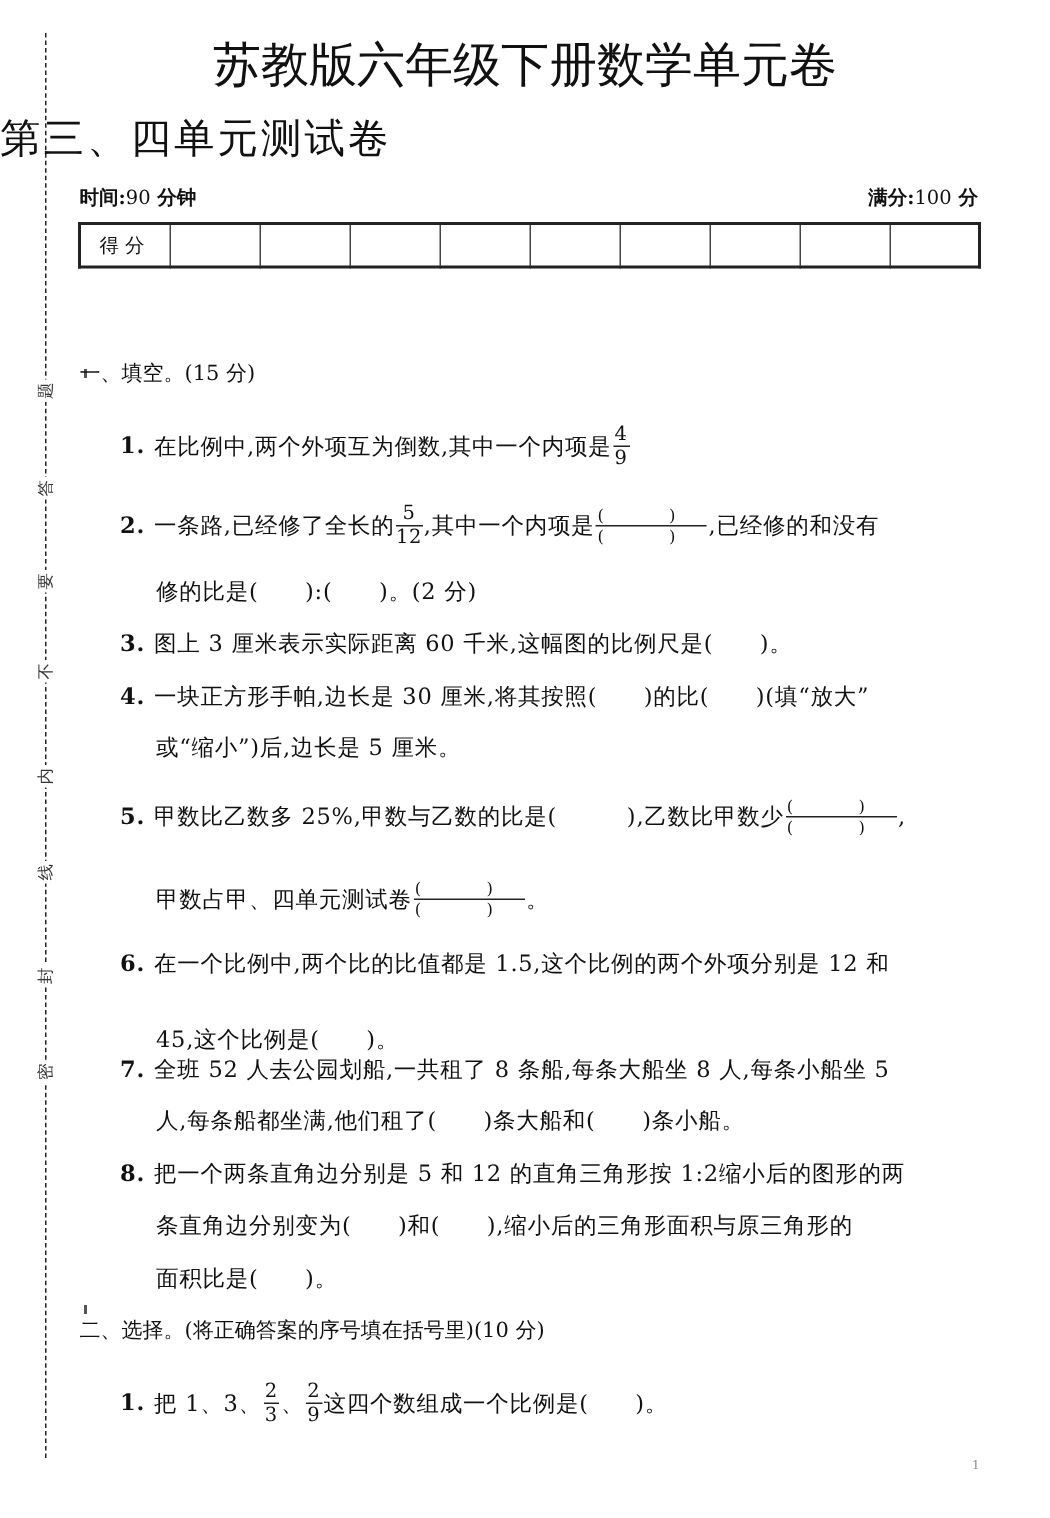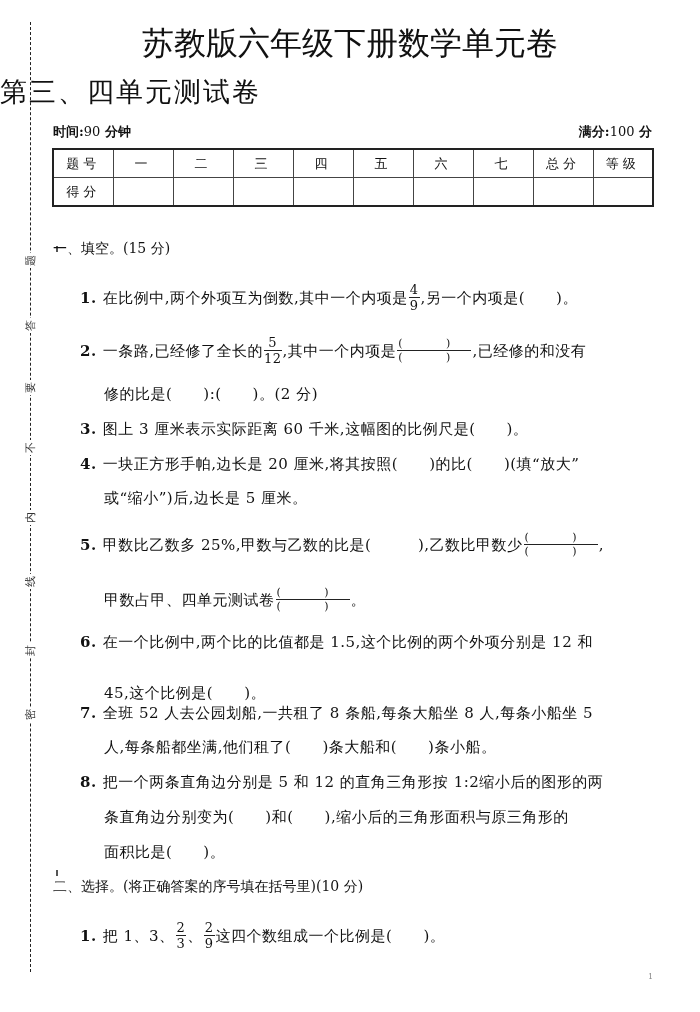--- a/index.html
+++ b/index.html
@@ -55,66 +55,54 @@
 
 <div class="meta-left">
   <span>时间:</span><span class="num">90</span> <span>分钟</span>
 </div>
 <div class="meta-right">
   <span>满分:</span><span class="num">100</span> <span>分</span>
 </div>
 
 <table class="score">
   <tbody>
-      <tr>
-    <td>题号</td>
-    <td>一</td>
-    <td>二</td>
-    <td>三</td>
-    <td>四</td>
-    <td>五</td>
-    <td>六</td>
-    <td>七</td>
-    <td>总分</td>
-    <td>等级</td>
-  </tr>
   <tr>
     <td>得分</td>
     <td></td>
     <td></td>
     <td></td>
     <td></td>
     <td></td>
     <td></td>
     <td></td>
     <td></td>
     <td></td>
   </tr>
 </tbody>
   </table>
 
 <div class="section" style="top:240px">
   <b>一、填空。</b><span>(15 分)</span>
 </div>
 
 <div class="q" style="top:284px">
-  <span class="n">1.</span><span>在比例中,两个外项互为倒数,其中一个内项是</span><span class="frac"><span class="top">4</span><span class="bot">9</span></span><span>,另一个内项是(　　)。</span>
+  <span class="n">1.</span><span>在比例中,两个外项互为倒数,其中一个内项是</span><span class="frac"><span class="top">4</span><span class="bot">9</span></span>
 </div>
 
 <div class="q" style="top:337px">
   <span class="n">2.</span><span>一条路,已经修了全长的</span><span class="frac"><span class="top">5</span><span class="bot">12</span></span><span>,其中一个内项是</span><span class="frac blank"><span class="top">(  )</span><span class="bot">(  )</span></span><span>,已经修的和没有</span>
 </div>
 <div class="cont" style="top:385px">修的比是(　　):(　　)。(2 分)</div>
 
 <div class="q" style="top:420px">
   <span class="n">3.</span><span>图上 3 厘米表示实际距离 60 千米,这幅图的比例尺是(　　)。</span>
 </div>
 
 <div class="q" style="top:455px">
-  <span class="n">4.</span><span>一块正方形手帕,边长是 20 厘米,将其按照(　　)的比(　　)(填“放大”</span>
+  <span class="n">4.</span><span>一块正方形手帕,边长是 30 厘米,将其按照(　　)的比(　　)(填“放大”</span>
 </div>
 <div class="cont" style="top:489px">或“缩小”)后,边长是 5 厘米。</div>
 
 <div class="q" style="top:533px">
   <span class="n">5.</span><span>甲数比乙数多 25%,甲数与乙数的比是(　　　),乙数比甲数少</span><span class="frac blank"><span class="top">(  )</span><span class="bot">(  )</span></span><span>,</span>
 </div>
 <div class="cont" style="top:588px">
   <span>甲数占甲、四单元测试卷</span><span class="frac blank"><span class="top">(  )</span><span class="bot">(  )</span></span><span>。</span>
 </div>
 

